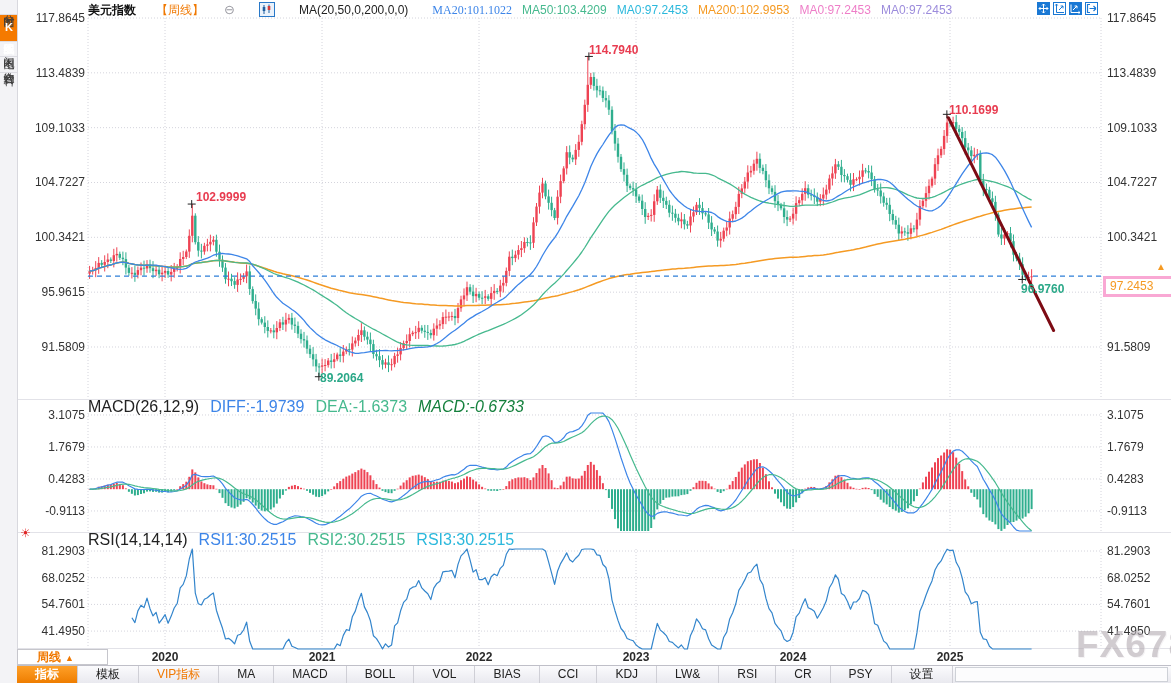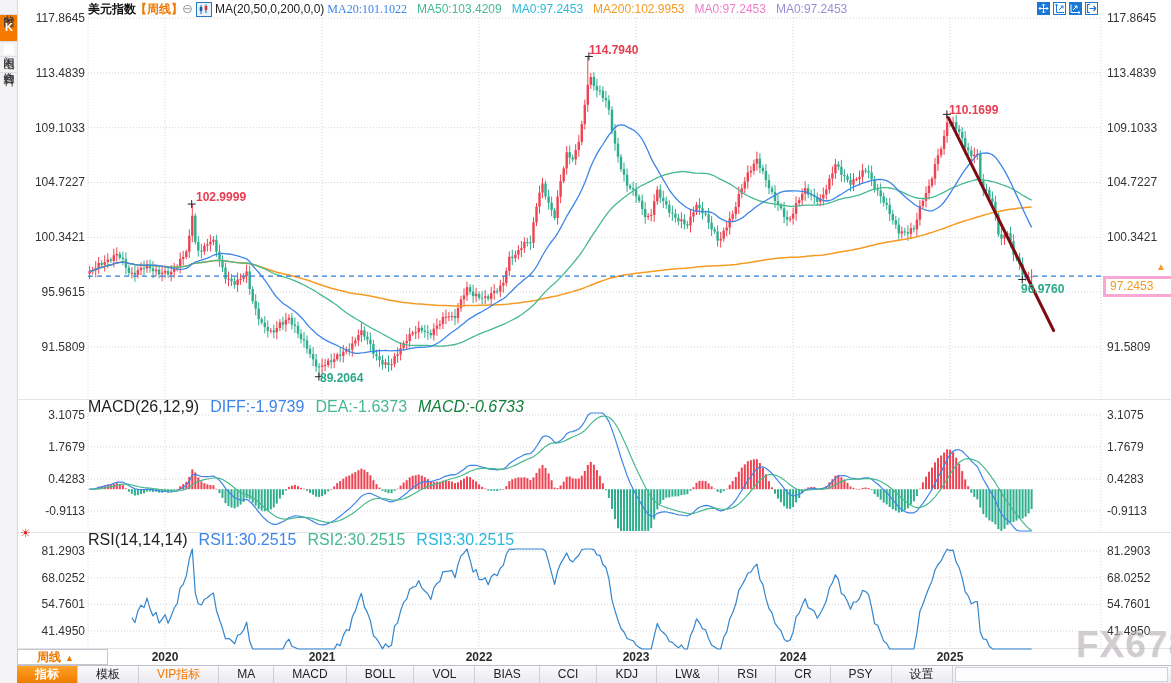--- a/index.html
+++ b/index.html
@@ -11,24 +11,24 @@
 
   
   .sidebar{position:absolute;left:0;top:0;width:17px;height:683px;background:#f3f3f6;
            border-right:1px solid #d8d8de;z-index:5;}
   .vtab{writing-mode:vertical-rl;text-orientation:upright;width:17px;box-sizing:border-box;
         font-size:11px;line-height:16px;color:#3a3a3a;padding:6px 0 5px 0;text-align:center;
         border-bottom:1px solid #dcdce2;cursor:pointer;letter-spacing:1px;}
   .vtab.active{background:#f57a00;color:#fff;font-weight:bold;}
 
   
-  .hdr{position:absolute;left:88px;top:2px;height:15px;display:flex;align-items:flex-start;gap:3px;
+  .hdr{position:absolute;left:88px;top:2px;height:15px;display:flex;align-items:center;gap:24px;
        font-size:12px;white-space:nowrap;z-index:4;line-height:14px;}
   .inst{font-weight:bold;color:#111;}
-  .tf{color:#f07800;font-weight:bold;}
+  .tf{color:#f07800;font-weight:normal;}
   .collapse{color:#9a9aa2;font-size:13px;}
   .mini-icon{display:inline-flex;width:14px;height:13px;border:1px solid #2878c8;background:#eaf2fb;
              align-items:center;justify-content:center;}
   #ma-values{display:flex;gap:10px;}
   .wctrl{position:absolute;left:1037px;top:2px;display:flex;gap:3px;z-index:4;}
   .wc{width:13px;height:13px;display:inline-flex;}
 
   
   .phdr{position:absolute;left:88px;font-size:16px;display:flex;gap:11px;white-space:nowrap;
         z-index:4;height:13px;line-height:13px;}

